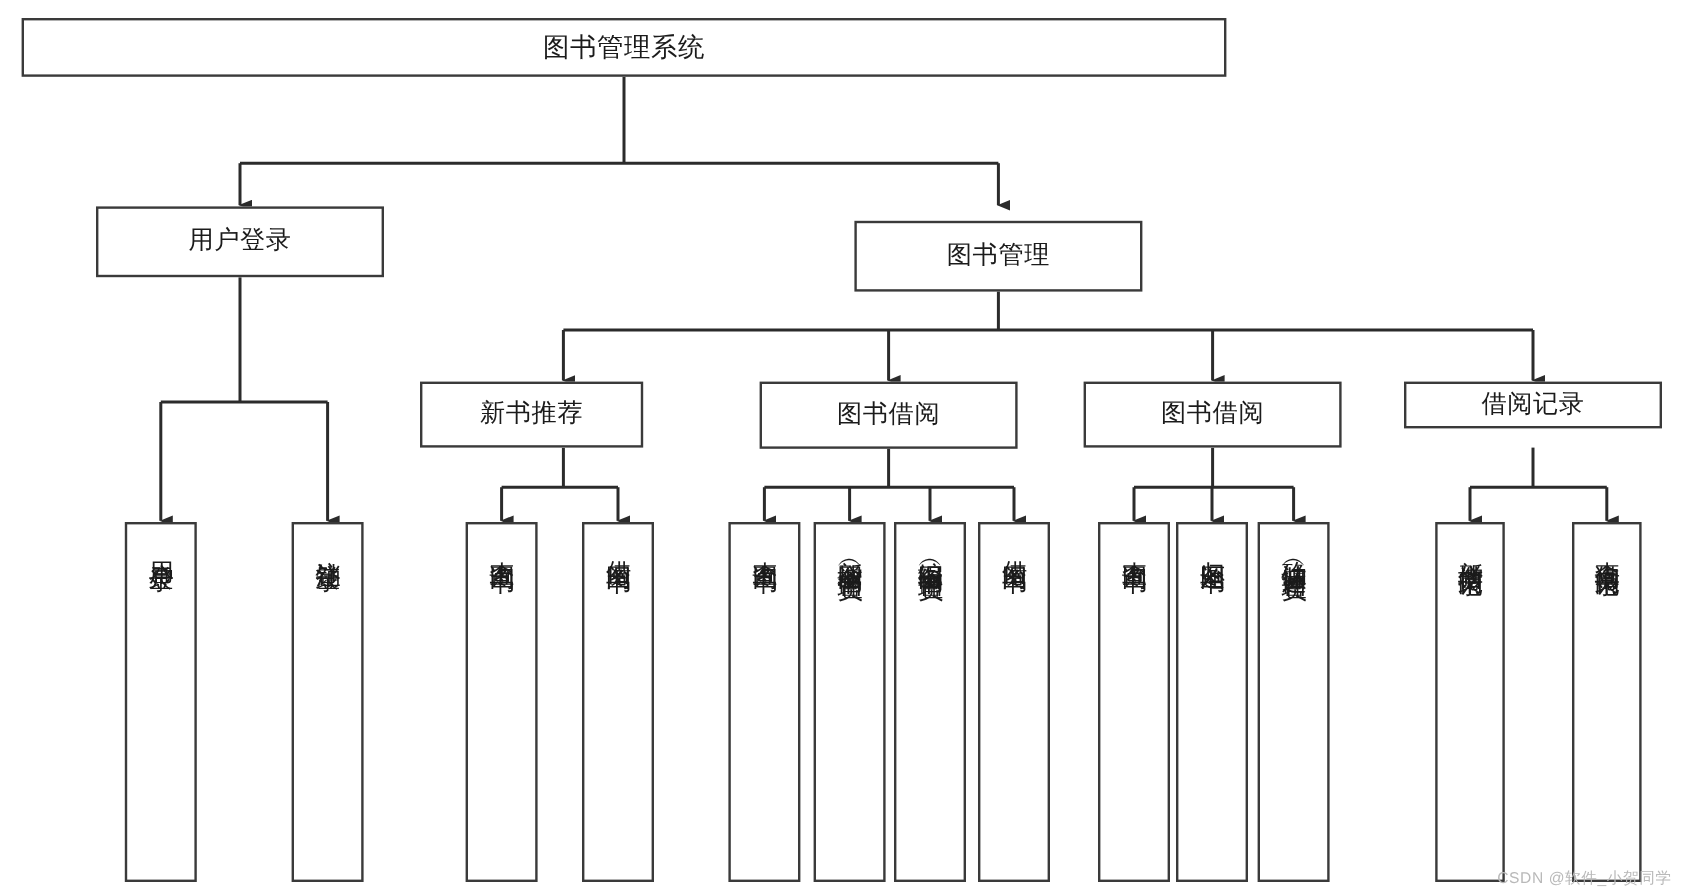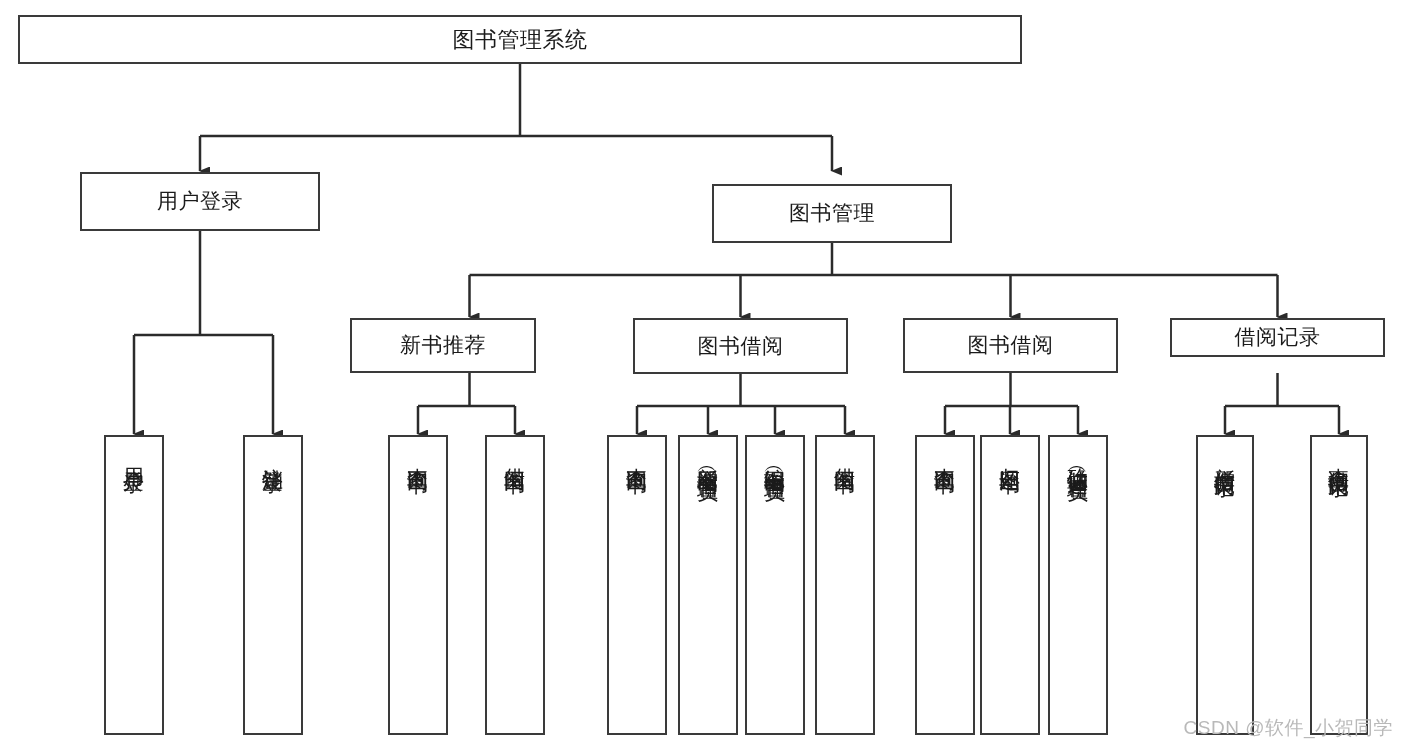--- a/index.html
+++ b/index.html
@@ -54,21 +54,21 @@
     text-orientation: upright;
     font-size: 21px;
     letter-spacing: 2px;
     line-height: 1;
   }
   .node.root .node-label { font-size: 22px; }
   #watermark {
     position: absolute;
     right: 12px;
     bottom: 6px;
-    font-size: 19px;
+    font-size: 13px;
     color: #b9b9b9;
     white-space: nowrap;
     letter-spacing: 0.5px;
     font-family: "Liberation Sans", "DejaVu Sans", sans-serif;
   }
 </style>
 </head>
 <body>
 
 <div id="canvas">

